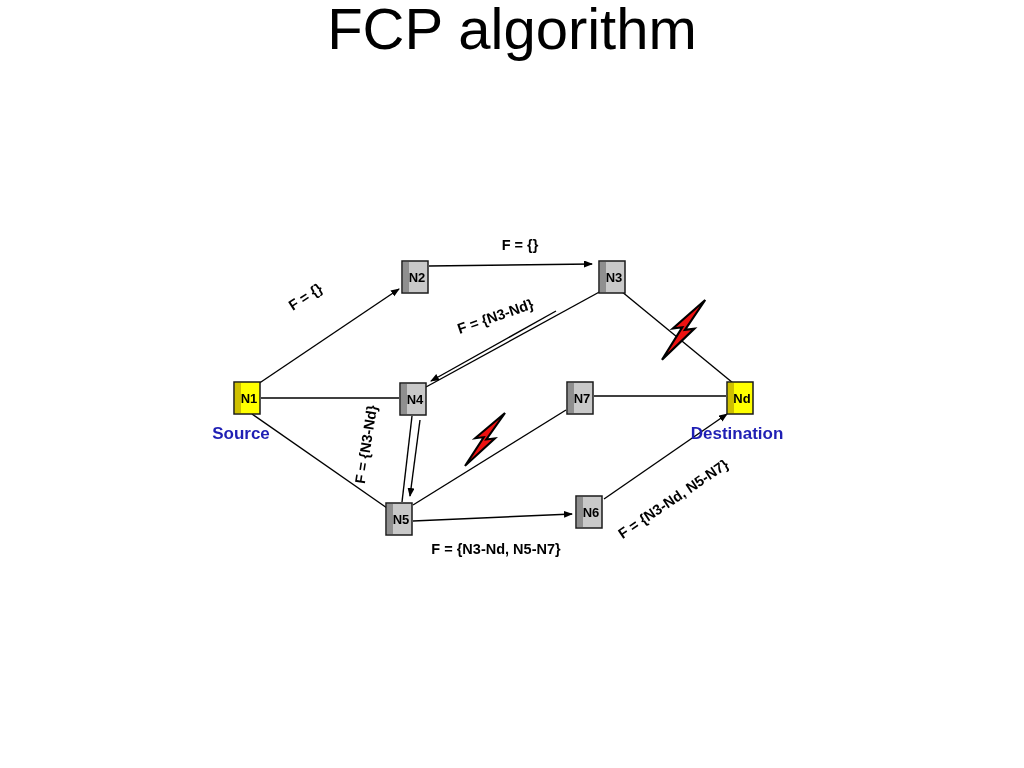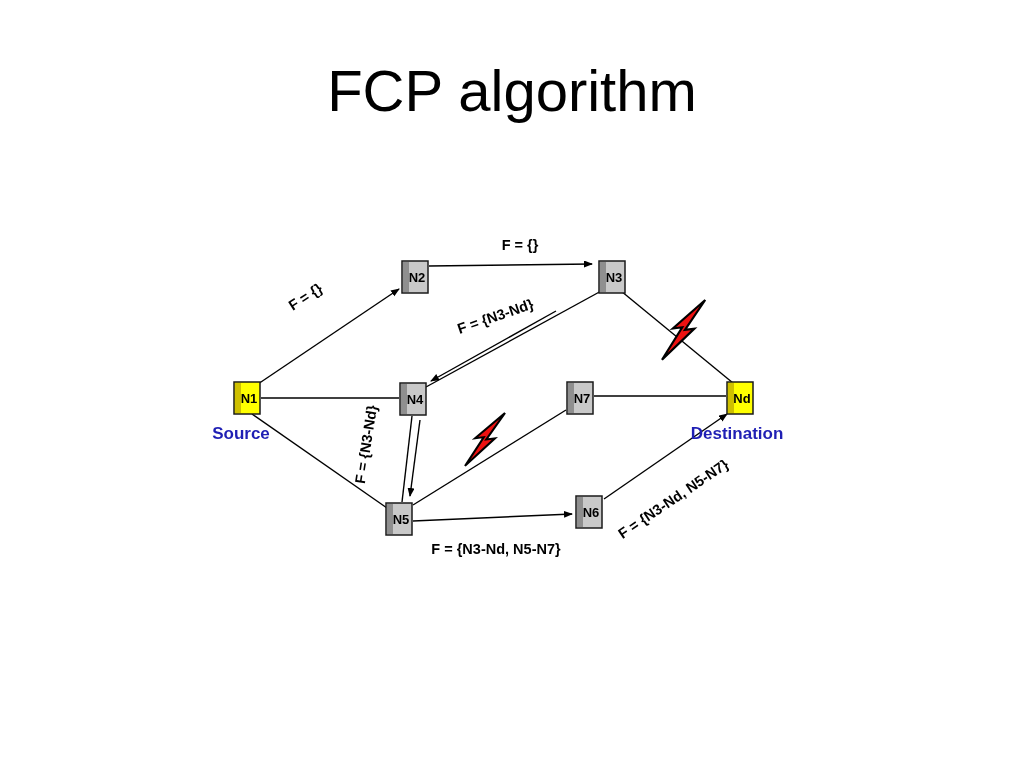--- a/index.html
+++ b/index.html
@@ -2,21 +2,21 @@
 <html><head>
 <meta charset="utf-8">
 <style>
   html,body{margin:0;padding:0;}
   body{
     width:1024px;height:768px;overflow:hidden;background:#ffffff;
     font-family:"Liberation Sans", sans-serif;position:relative;
   }
   .slide{position:absolute;inset:0;}
   h1.slide-title{
-    margin:0;padding-top:62px;text-align:center;
+    margin:0;text-align:center;
     font-size:58px;font-weight:400;color:#000000;line-height:1;
     font-family:"Liberation Sans", sans-serif;letter-spacing:0px;
   }
   svg{position:absolute;left:0;top:0;}
   .edge{stroke:#000000;stroke-width:1.4;fill:none;}
   .edge-label{font-family:"Liberation Sans", sans-serif;font-size:14.5px;font-weight:bold;fill:#000000;}
   .node-label{font-family:"Liberation Sans", sans-serif;font-size:13px;font-weight:bold;fill:#000000;}
   .endpoint-label{font-family:"Liberation Sans", sans-serif;font-size:17px;font-weight:bold;fill:#1f1fb4;}
 </style>
 </head>

